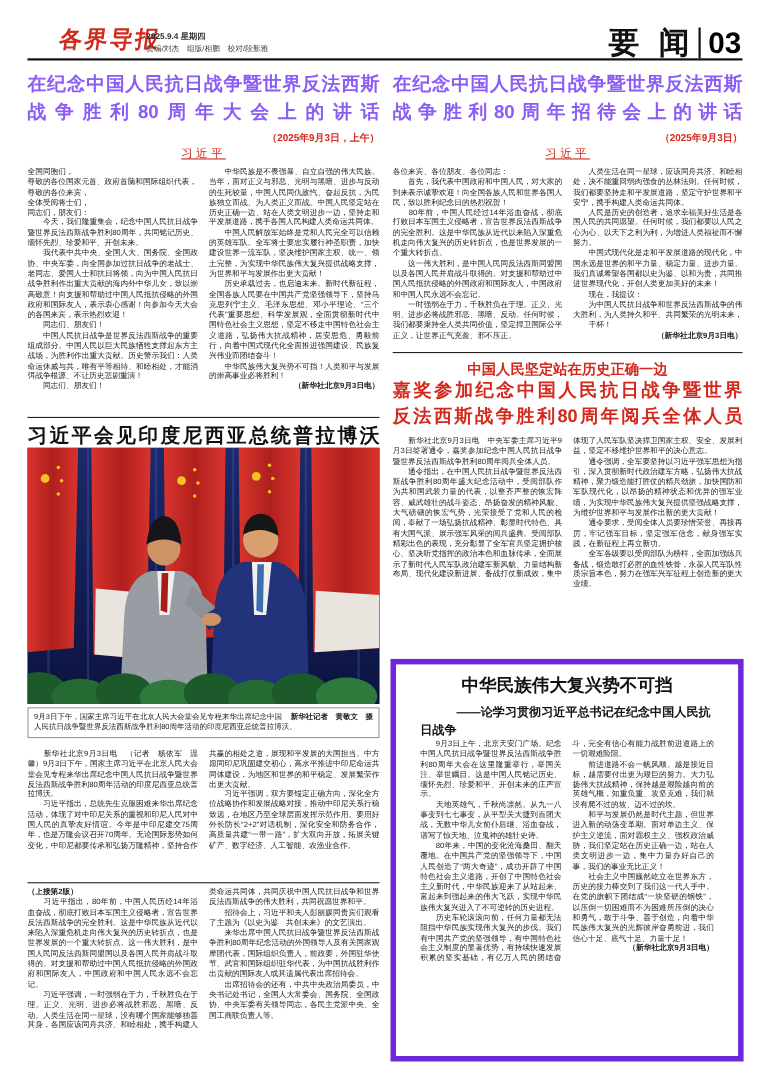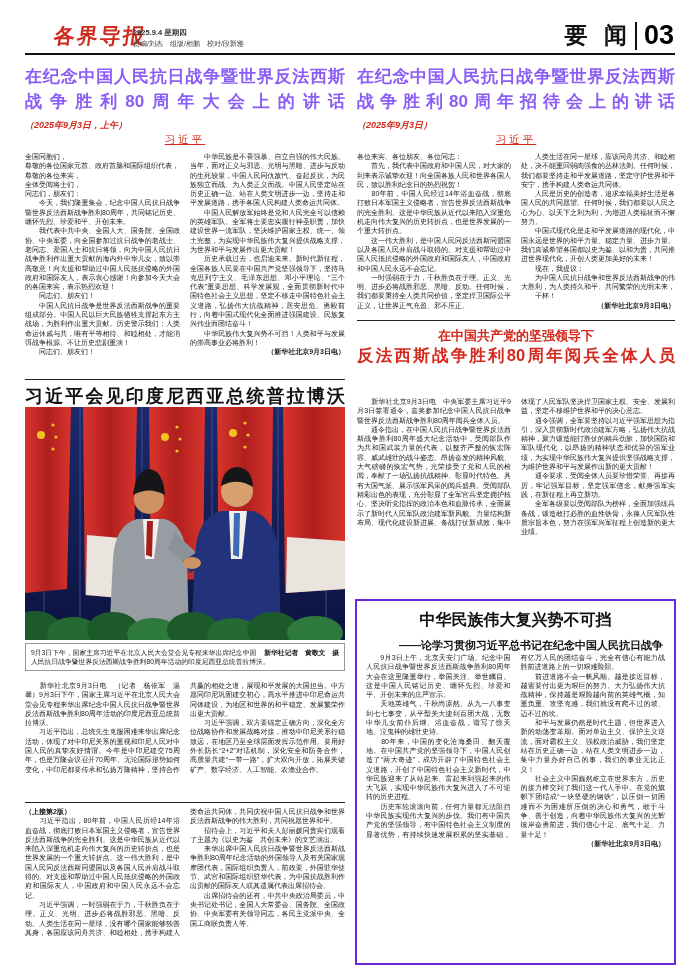--- a/index.html
+++ b/index.html
@@ -6,50 +6,50 @@
   .page{position:relative;width:700px;height:973px;background:#ffffff;overflow:hidden;
         font-family:"Liberation Sans","DejaVu Sans",sans-serif;color:#111;}
   .abs{position:absolute;}
 
   
   .logo{left:54px;top:22px;font-family:"DejaVu Serif",serif;font-weight:bold;font-size:21px;
         color:#cf2b1e;transform:skewX(-8deg);letter-spacing:2px;}
   .hdate{left:133px;top:28px;font-size:7.5px;font-weight:bold;color:#333;}
   .hstaff{left:133px;top:39px;font-size:7px;color:#444;}
   .section-block{right:26px;top:20px;display:flex;align-items:center;}
-  .section-title{font-size:23px;font-weight:bold;letter-spacing:5px;color:#111;}
+  .section-title{font-size:28px;font-weight:bold;letter-spacing:5px;color:#111;}
   .section-divider{width:2px;height:28px;background:#111;margin:0 7px 0 3px;}
   .page-num{font-size:27px;font-weight:bold;color:#000000;}
   .header-rule{left:25px;top:53px;width:650px;height:2px;background:#111;}
 
   
   .headline-red{color:#8b5cf6;font-weight:bold;font-size:17px;line-height:25px;}
   .hl-line{display:block;text-align:justify;text-align-last:justify;}
-  .dateline{color:#d4281c;font-weight:bold;font-size:9px;text-align:left;font-style:italic;}
+  .dateline{color:#d4281c;font-weight:bold;font-size:9px;text-align:right;}
   .author{color:#d4281c;font-size:10.5px;text-align:center;letter-spacing:3px;text-decoration:underline;}
   .headline-black{color:#111;font-weight:bold;font-size:18px;text-align:justify;text-align-last:justify;}
   .kicker{color:#d4281c;font-weight:bold;font-size:13px;text-align:center;}
   .headline-red2{color:#d4281c;font-weight:bold;font-size:16.5px;line-height:24px;}
 
   
   .article-body{font-size:7px;line-height:9.3px;text-align:justify;column-count:2;column-gap:10px;
                 overflow:hidden;color:#1a1a1a;}
   .article-body p{margin:0;}
   .credit-last p:last-child{text-align:right;font-weight:bold;}
   .cont p:first-child{font-weight:bold;}
 
   .hrule{background:#222;height:1px;}
 
   
   .caption-box{border:1px solid #999;padding:4px 5px;font-size:6.8px;line-height:9.2px;
                text-align:justify;color:#1a1a1a;box-sizing:border-box;}
   .caption-credit{float:right;font-weight:bold;padding-left:8px;}
 
   
-  .commentary-box{border:2px solid #6d28d9;box-sizing:border-box;padding:7px 9px;}
+  .commentary-box{border:5px solid #6d28d9;box-sizing:border-box;padding:7px 22px;}
   .c-title{font-size:16px;font-weight:bold;text-align:center;color:#111;margin-top:2px;}
   .c-sub{font-size:11px;font-weight:bold;line-height:16px;color:#111;margin-top:6px;}
   .c-sub .l1{display:block;text-indent:3em;}
   .c-sub .l2{display:block;}
   .c-byline{font-size:8px;font-weight:bold;color:#222;margin:9px 0 7px 0;}
 
   .photo{overflow:hidden;background:#101a46;}
 </style>
 </head>
 <body>
@@ -201,22 +201,23 @@
       <p>　　人类生活在同一星球，应该同舟共济、和睦相处，决不能重回弱肉强食的丛林法则。任何时候，我们都要坚持走和平发展道路，坚定守护世界和平安宁，携手构建人类命运共同体。</p>
       <p>　　人民是历史的创造者，追求幸福美好生活是各国人民的共同愿望。任何时候，我们都要以人民之心为心、以天下之利为利，为增进人类福祉而不懈努力。</p>
       <p>　　中国式现代化是走和平发展道路的现代化，中国永远是世界的和平力量、稳定力量、进步力量。我们真诚希望各国都以史为鉴、以和为贵，共同推进世界现代化，开创人类更加美好的未来！</p>
       <p>　　现在，我提议：</p>
       <p>　　为中国人民抗日战争和世界反法西斯战争的伟大胜利，为人类持久和平、共同繁荣的光明未来，</p>
       <p>　　干杯！</p>
       <p>（新华社北京9月3日电）</p>
     </div>
   <div class="abs hrule" style="left:357px;top:320px;width:318px;"></div>
 
-  <div class="abs kicker" style="left:357px;top:327px;width:318px;">在中国共产党的坚强领导下</div>
+  <div class="abs kicker" style="left:357px;top:327px;width:318px;">中国人民坚定站在历史正确一边</div>
   <div class="abs headline-red2" style="left:357px;top:343px;width:318px;">
+    <span class="hl-line">嘉奖参加纪念中国人民抗日战争暨世界</span>
     <span class="hl-line">反法西斯战争胜利80周年阅兵全体人员</span>
   </div>
   <div class="abs article-body" style="left:357px;top:397px;width:318px;height:196px;">
       <p>　　新华社北京9月3日电　中央军委主席习近平9月3日签署通令，嘉奖参加纪念中国人民抗日战争暨世界反法西斯战争胜利80周年阅兵全体人员。</p>
       <p>　　通令指出，在中国人民抗日战争暨世界反法西斯战争胜利80周年盛大纪念活动中，受阅部队作为共和国武装力量的代表，以整齐严整的恢宏阵容、威武雄壮的战斗姿态、昂扬奋发的精神风貌、大气磅礴的恢宏气势，光荣接受了党和人民的检阅，奉献了一场弘扬抗战精神、彰显时代特色、具有大国气派、展示强军风采的阅兵盛典。受阅部队精彩出色的表现，充分彰显了全军官兵坚定拥护核心、坚决听党指挥的政治本色和血脉传承，全面展示了新时代人民军队政治建军新风貌、力量结构新布局、现代化建设新进展、备战打仗新成效，集中体现了人民军队坚决捍卫国家主权、安全、发展利益，坚定不移维护世界和平的决心意志。</p>
       <p>　　通令强调，全军要坚持以习近平强军思想为指引，深入贯彻新时代政治建军方略，弘扬伟大抗战精神，聚力锻造能打胜仗的精兵劲旅，加快国防和军队现代化，以昂扬的精神状态和优异的强军业绩，为实现中华民族伟大复兴提供坚强战略支撑，为维护世界和平与发展作出新的更大贡献！</p>
       <p>　　通令要求，受阅全体人员要珍惜荣誉、再接再厉，牢记强军目标，坚定强军信念，献身强军实践，在新征程上再立新功。</p>
       <p>　　全军各级要以受阅部队为榜样，全面加强练兵备战，锻造敢打必胜的血性铁骨，永葆人民军队性质宗旨本色，努力在强军兴军征程上创造新的更大业绩。</p>
     </div>
 

